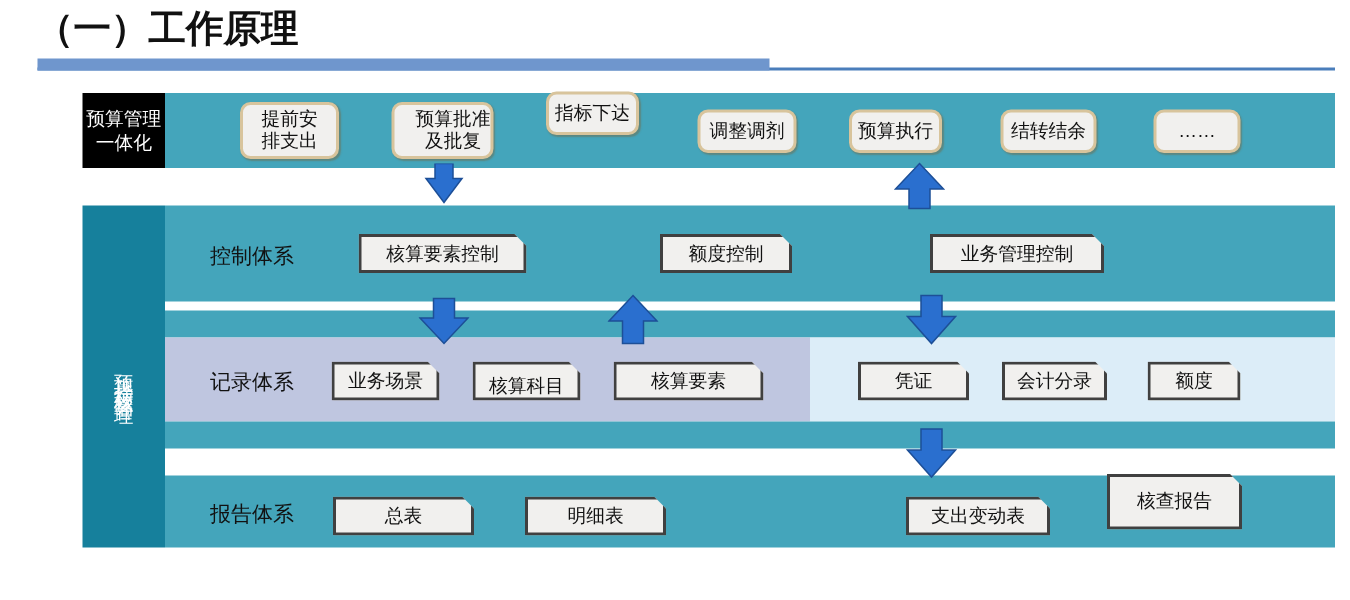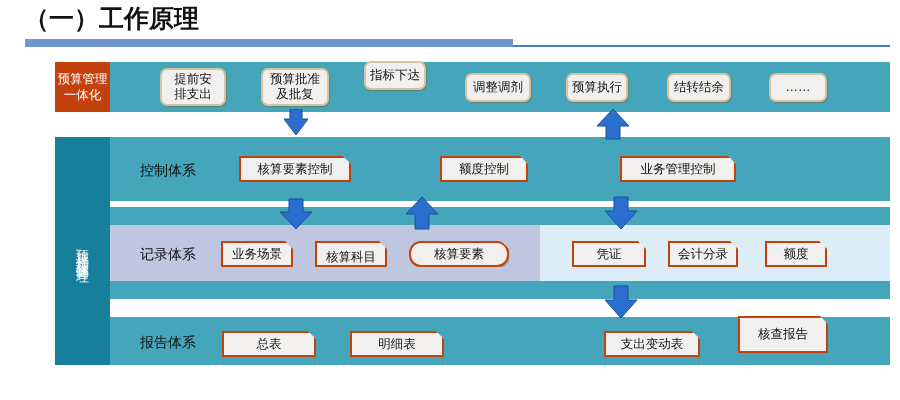--- a/index.html
+++ b/index.html
@@ -53,21 +53,21 @@
     height: 400px;
   }
 
   
   .side-top {
     position: absolute;
     left: 55px;
     top: 62px;
     width: 55px;
     height: 50px;
-    background: #c2410c;
+    background: #000000;
     color: #ffffff;
     font-size: 12.5px;
     line-height: 16px;
     display: flex;
     flex-direction: column;
     align-items: center;
     justify-content: center;
     text-align: center;
   }
   .side-main {
@@ -125,21 +125,21 @@
     justify-content: center;
     text-align: center;
     box-sizing: border-box;
     box-shadow: 1px 1px 1px rgba(120,100,60,0.45);
   }
   .node.round {
     border-radius: 7px;
     border: 2px solid #d8c49c;
   }
   .node.snip {
-    border: 2px solid #c2410c;
+    border: 2px solid #404040;
     clip-path: polygon(0 0, calc(100% - 8px) 0, 100% 8px, 100% 100%, 0 100%);
   }
 
   
   .arrow {
     position: absolute;
   }
   .arrow svg { display: block; }
 </style>
 </head>
@@ -170,21 +170,21 @@
   <div class="row-label" style="left:140px; top:162px;">控制体系</div>
   <div class="row-label" style="left:140px; top:246px;">记录体系</div>
   <div class="row-label" style="left:140px; top:334px;">报告体系</div>
 
   <div class="node round" style="left:160px; top:68px; width:66px; height:38px;">
     <div>
       <div>提前安</div>
       <div>排支出</div>
     </div>
   </div>
-  <div class="node round" style="left:261px; top:68px; width:68px; height:38px;">
+  <div class="node round" style="left:261px; top:68px; width:68px; height:38px;justify-content:flex-end;">
     <div>
       <div>预算批准</div>
       <div>及批复</div>
     </div>
   </div>
   <div class="node round" style="left:364px; top:61px; width:62px; height:29px;">
     <span>指标下达</span>
   </div>
   <div class="node round" style="left:465px; top:73px; width:66px; height:29px;">
     <span>调整调剂</span>
@@ -208,21 +208,21 @@
   <div class="node snip" style="left:620px; top:156px; width:116px; height:26px;">
     <span>业务管理控制</span>
   </div>
 
   <div class="node snip" style="left:221px; top:241px; width:72px; height:26px;">
     <span>业务场景</span>
   </div>
   <div class="node snip" style="left:315px; top:241px; width:72px; height:26px;align-items:flex-end;">
     <span>核算科目</span>
   </div>
-  <div class="node snip" style="left:409px; top:241px; width:100px; height:26px;border-radius:12px;">
+  <div class="node snip" style="left:409px; top:241px; width:100px; height:26px;">
     <span>核算要素</span>
   </div>
   <div class="node snip" style="left:572px; top:241px; width:74px; height:26px;">
     <span>凭证</span>
   </div>
   <div class="node snip" style="left:668px; top:241px; width:70px; height:26px;">
     <span>会计分录</span>
   </div>
   <div class="node snip" style="left:765px; top:241px; width:62px; height:26px;">
     <span>额度</span>

